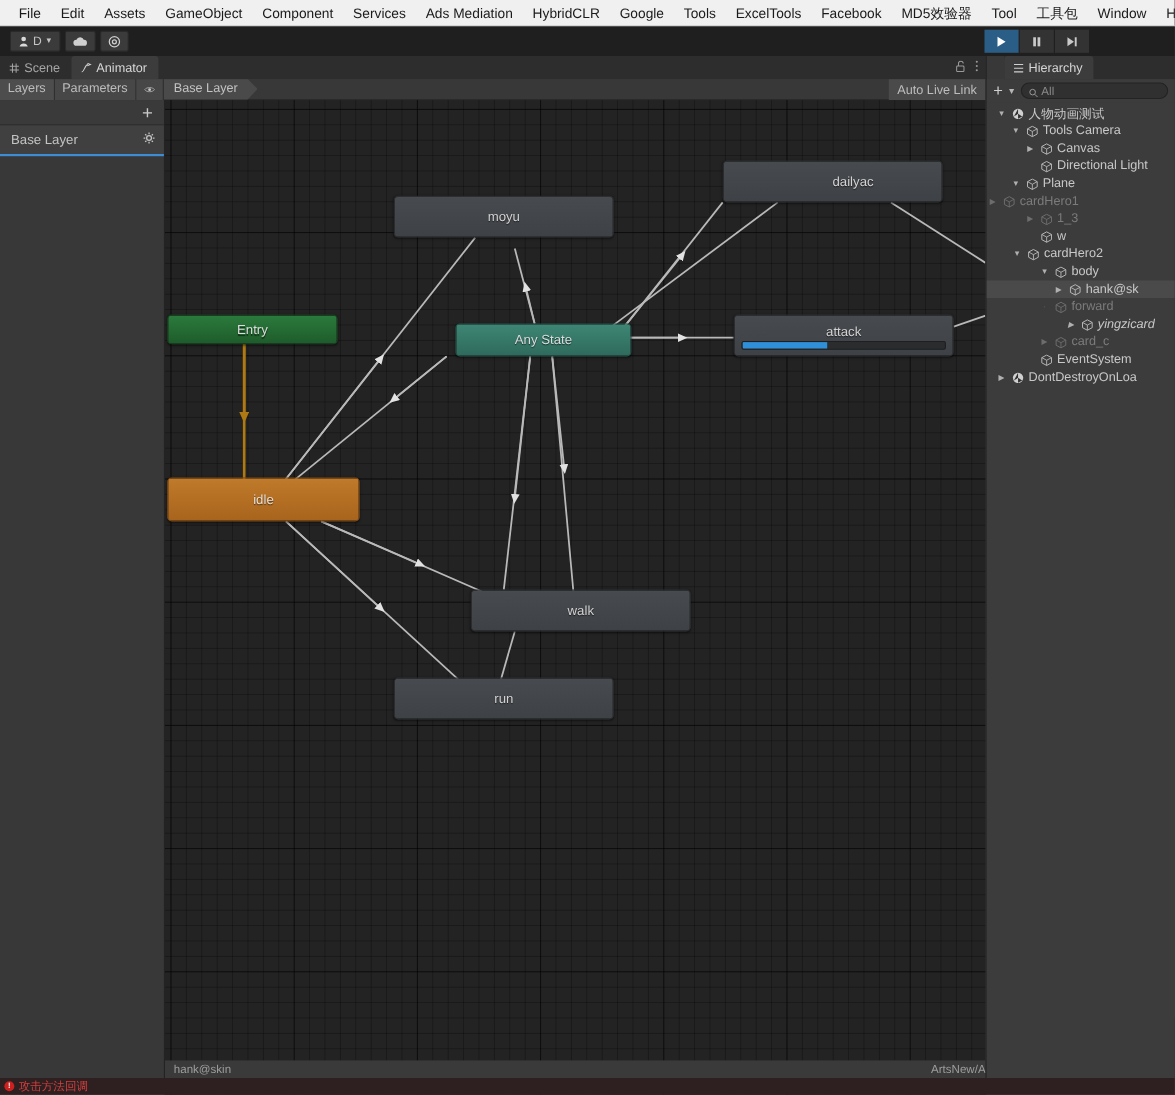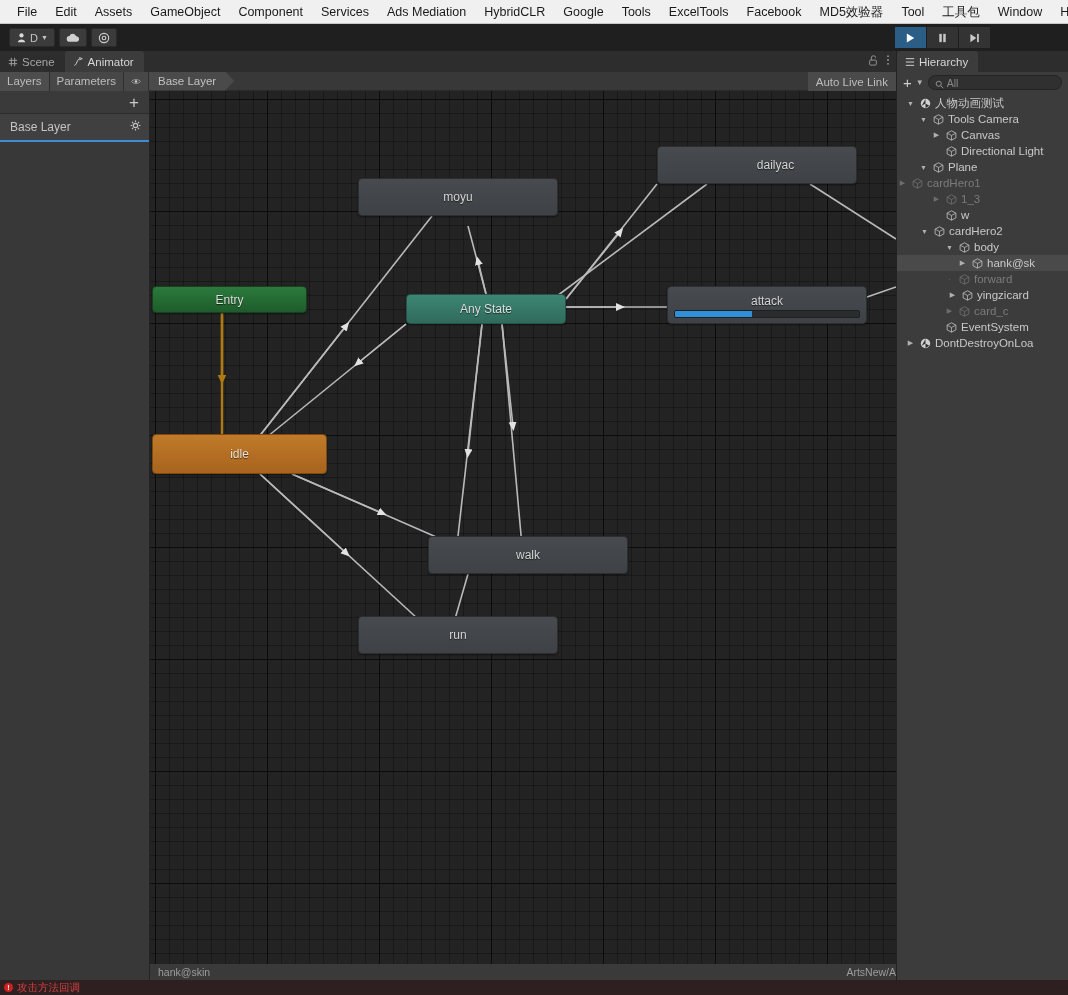--- a/index.html
+++ b/index.html
@@ -132,21 +132,21 @@
   .node.state {
     background:linear-gradient(#474a4e,#3e4145);
     border:1px solid #2c2e30;
   }
   .node.entry {
     background:linear-gradient(#2b7a3c,#1e5c2b);
     border:1px solid #17401f; color:#dcdcdc;
   }
   .node.anystate {
     background:linear-gradient(#3d8574,#2f6b5d);
-    border:1px solid #255249; color:#dcdcdc;
+    border:1px solid #255249; color:#dcdcdc;margin-left:8px;
   }
   .node.default {
     background:linear-gradient(#c07a2a,#a8641d);
     border:1px solid #7d4a14; color:#e8e0d6;text-align:center;
   }
   .node .progress-wrap {
     position:absolute; left:6px; right:6px; bottom:5px; height:8px;
     background:#2a2c2e; border:1px solid #1d1f21; border-radius:2px;
     overflow:hidden;
   }
@@ -158,21 +158,21 @@
     font-size:10.5px; color:#9d9d9d; padding:0 8px;
   }
   .graph-footer .gf-right { margin-left:auto; }
 
   
   .hier {
     position:absolute; left:896px; top:51px; width:172px; height:944px;
     background:#383838; border-left:1px solid #222;
   }
   .hier-tabstrip {
-    height:21px; background:#2d2d2d; display:flex; align-items:flex-end;
+    height:21px; background:#2d2d2d; display:flex; align-items:flex-end;margin-left:16px;
   }
   .hier-tab {
     height:21px; background:#3c3c3c; display:flex; align-items:center;
     gap:4px; padding:0 10px 0 8px; font-size:11.5px; color:#d6d6d6;
     border-top-left-radius:3px; border-top-right-radius:3px;
   }
   .hier-toolrow {
     height:21px; background:#3c3c3c; display:flex; align-items:center;
     gap:4px; padding:0 6px;
   }
@@ -566,21 +566,21 @@
         <div class="hrow dim" style="padding-left: 47px;">
           <span class="tw empty">·</span>
           <span class="ico">
             <svg width="11" height="11" viewBox="0 0 14 14">
               <path d="M7 1 L12.6 4 L12.6 10 L7 13 L1.4 10 L1.4 4 Z" fill="none" stroke="#6f6f6f" stroke-width="1.1"></path>
               <path d="M1.4 4 L7 7 L12.6 4 M7 7 L7 13" fill="none" stroke="#6f6f6f" stroke-width="1"></path>
             </svg>
           </span>
           <span>forward</span>
         </div>
-        <div class="hrow" style="padding-left: 50px;">
+        <div class="hrow" style="padding-left: 71px; font-style: italic;">
           <span class="tw">▶</span>
           <span class="ico">
             <svg width="11" height="11" viewBox="0 0 14 14">
               <path d="M7 1 L12.6 4 L12.6 10 L7 13 L1.4 10 L1.4 4 Z" fill="none" stroke="#bcbcbc" stroke-width="1.1"></path>
               <path d="M1.4 4 L7 7 L12.6 4 M7 7 L7 13" fill="none" stroke="#bcbcbc" stroke-width="1"></path>
             </svg>
           </span>
           <span>yingzicard</span>
         </div>
         <div class="hrow dim" style="padding-left: 47px;">

